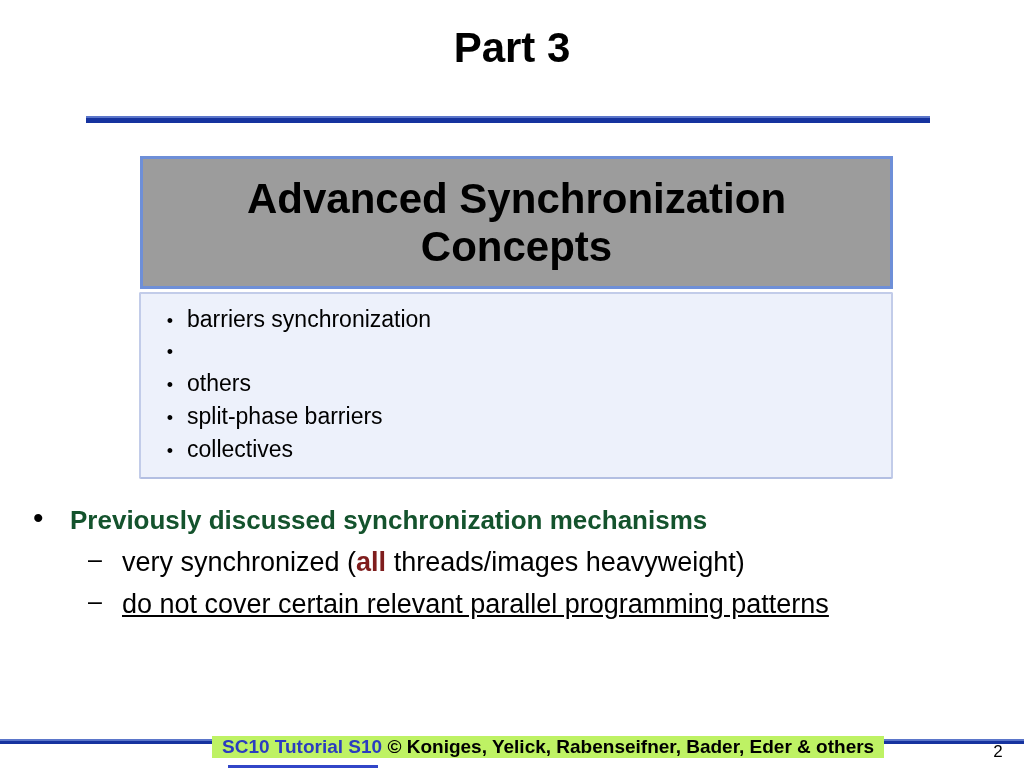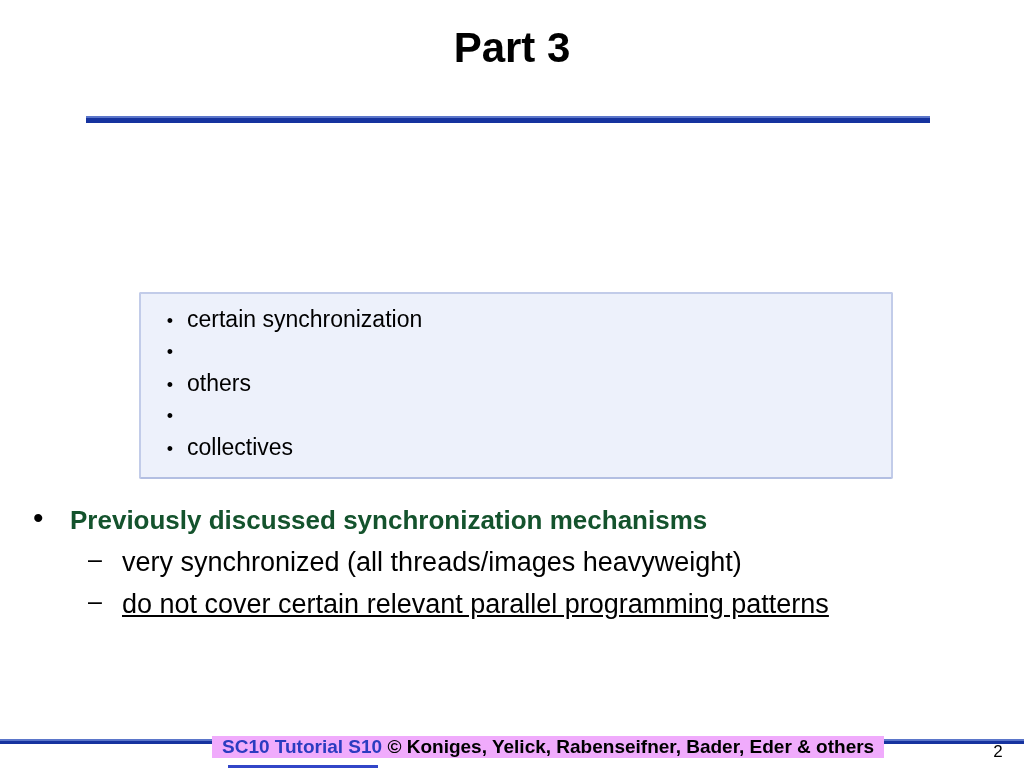--- a/index.html
+++ b/index.html
@@ -58,29 +58,29 @@
     position: absolute; left: 70px; top: 2px;
     font-size: 26px; font-weight: bold; color: #14532d;
   }
   .sub-item { position: absolute; font-size: 27px; color: #000; }
   .sub-dash { position: absolute; left: 88px; font-size: 25px; color: #000; }
   .sub-dash.row1 { top: 42px; }
   .sub-dash.row2 { top: 84px; }
   .sub-text { position: absolute; left: 122px; white-space: nowrap; }
   .sub-text.row1 { top: 44px; }
   .sub-text.row2 { top: 86px; text-decoration: underline; }
-  .hl-red { color: #000000; font-weight: normal; }
+  .hl-red { color: #7f1d1d; font-weight: bold; }
 
   .footer-rule {
     position: absolute; left: 0; top: 739px; width: 1024px; height: 5px;
     background: linear-gradient(to bottom, #5b76ca 0%, #5b76ca 30%, #16339f 30%, #16339f 100%);
   }
   .footer-credits {
     position: absolute; left: 212px; top: 736px;
-    background: #f0abfc;
+    background: #bef264;
     padding: 0 10px;
     font-size: 19px; font-weight: bold;
     white-space: nowrap;
   }
   .footer-tutorial { color: #2b3cc0; }
   .footer-authors { color: #000; }
   .footer-underline {
     position: absolute; left: 228px; top: 765px; width: 150px; height: 3px;
     background: #3246c8;
   }
@@ -91,36 +91,40 @@
 </style>
 </head>
 <body>
 
 <div class="slide">
 
   <div class="page-title">Part 3</div>
 
   <div class="title-rule"></div>
 
+  <div class="concepts-box">
+    <div class="concepts-box-title">Advanced Synchronization Concepts</div>
+  </div>
 
   <div class="topics-box">
     <ul class="topic-list">
       <li class="topic-item">
         <span class="topic-bullet">•</span>
-        <span class="topic-label">certain synchronization</span>
+        <span class="topic-label">barriers synchronization</span>
       </li>
       <li class="topic-item">
         <span class="topic-bullet">•</span>
       </li>
       <li class="topic-item">
         <span class="topic-bullet">•</span>
         <span class="topic-label">others</span>
       </li>
       <li class="topic-item">
         <span class="topic-bullet">•</span>
+        <span class="topic-label">split-phase barriers</span>
       </li>
       <li class="topic-item">
         <span class="topic-bullet">•</span>
         <span class="topic-label">collectives</span>
       </li>
     </ul>
   </div>
 
   <div class="discussion">
     <span class="disc-bullet">•</span>

